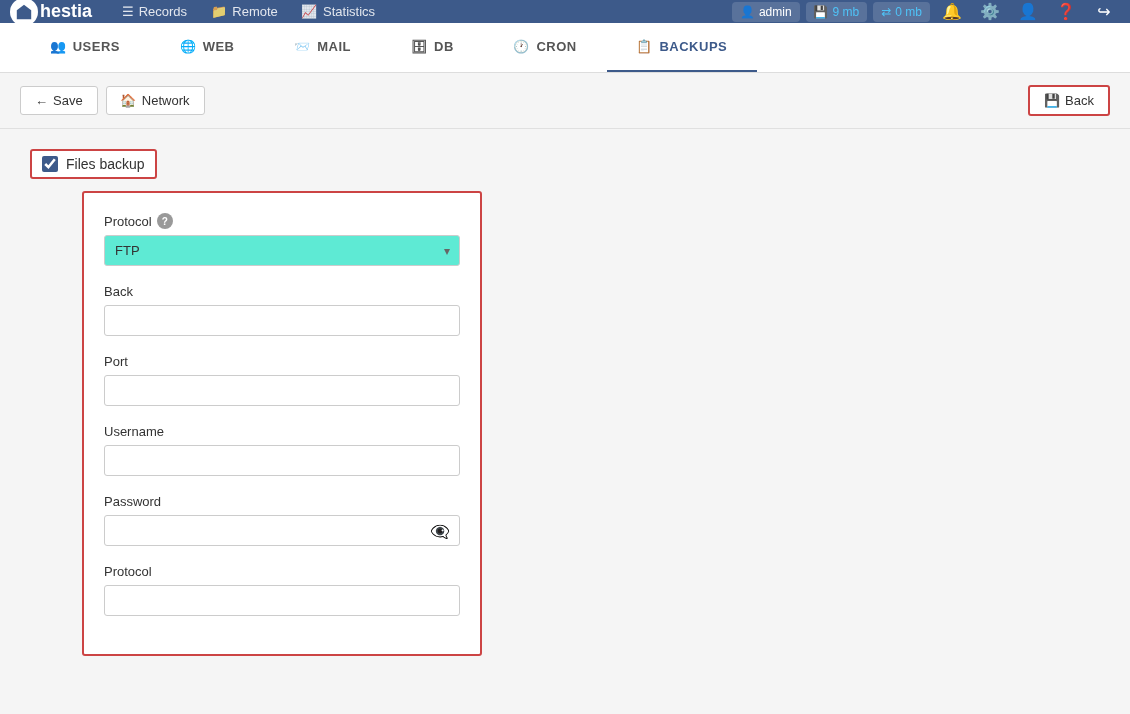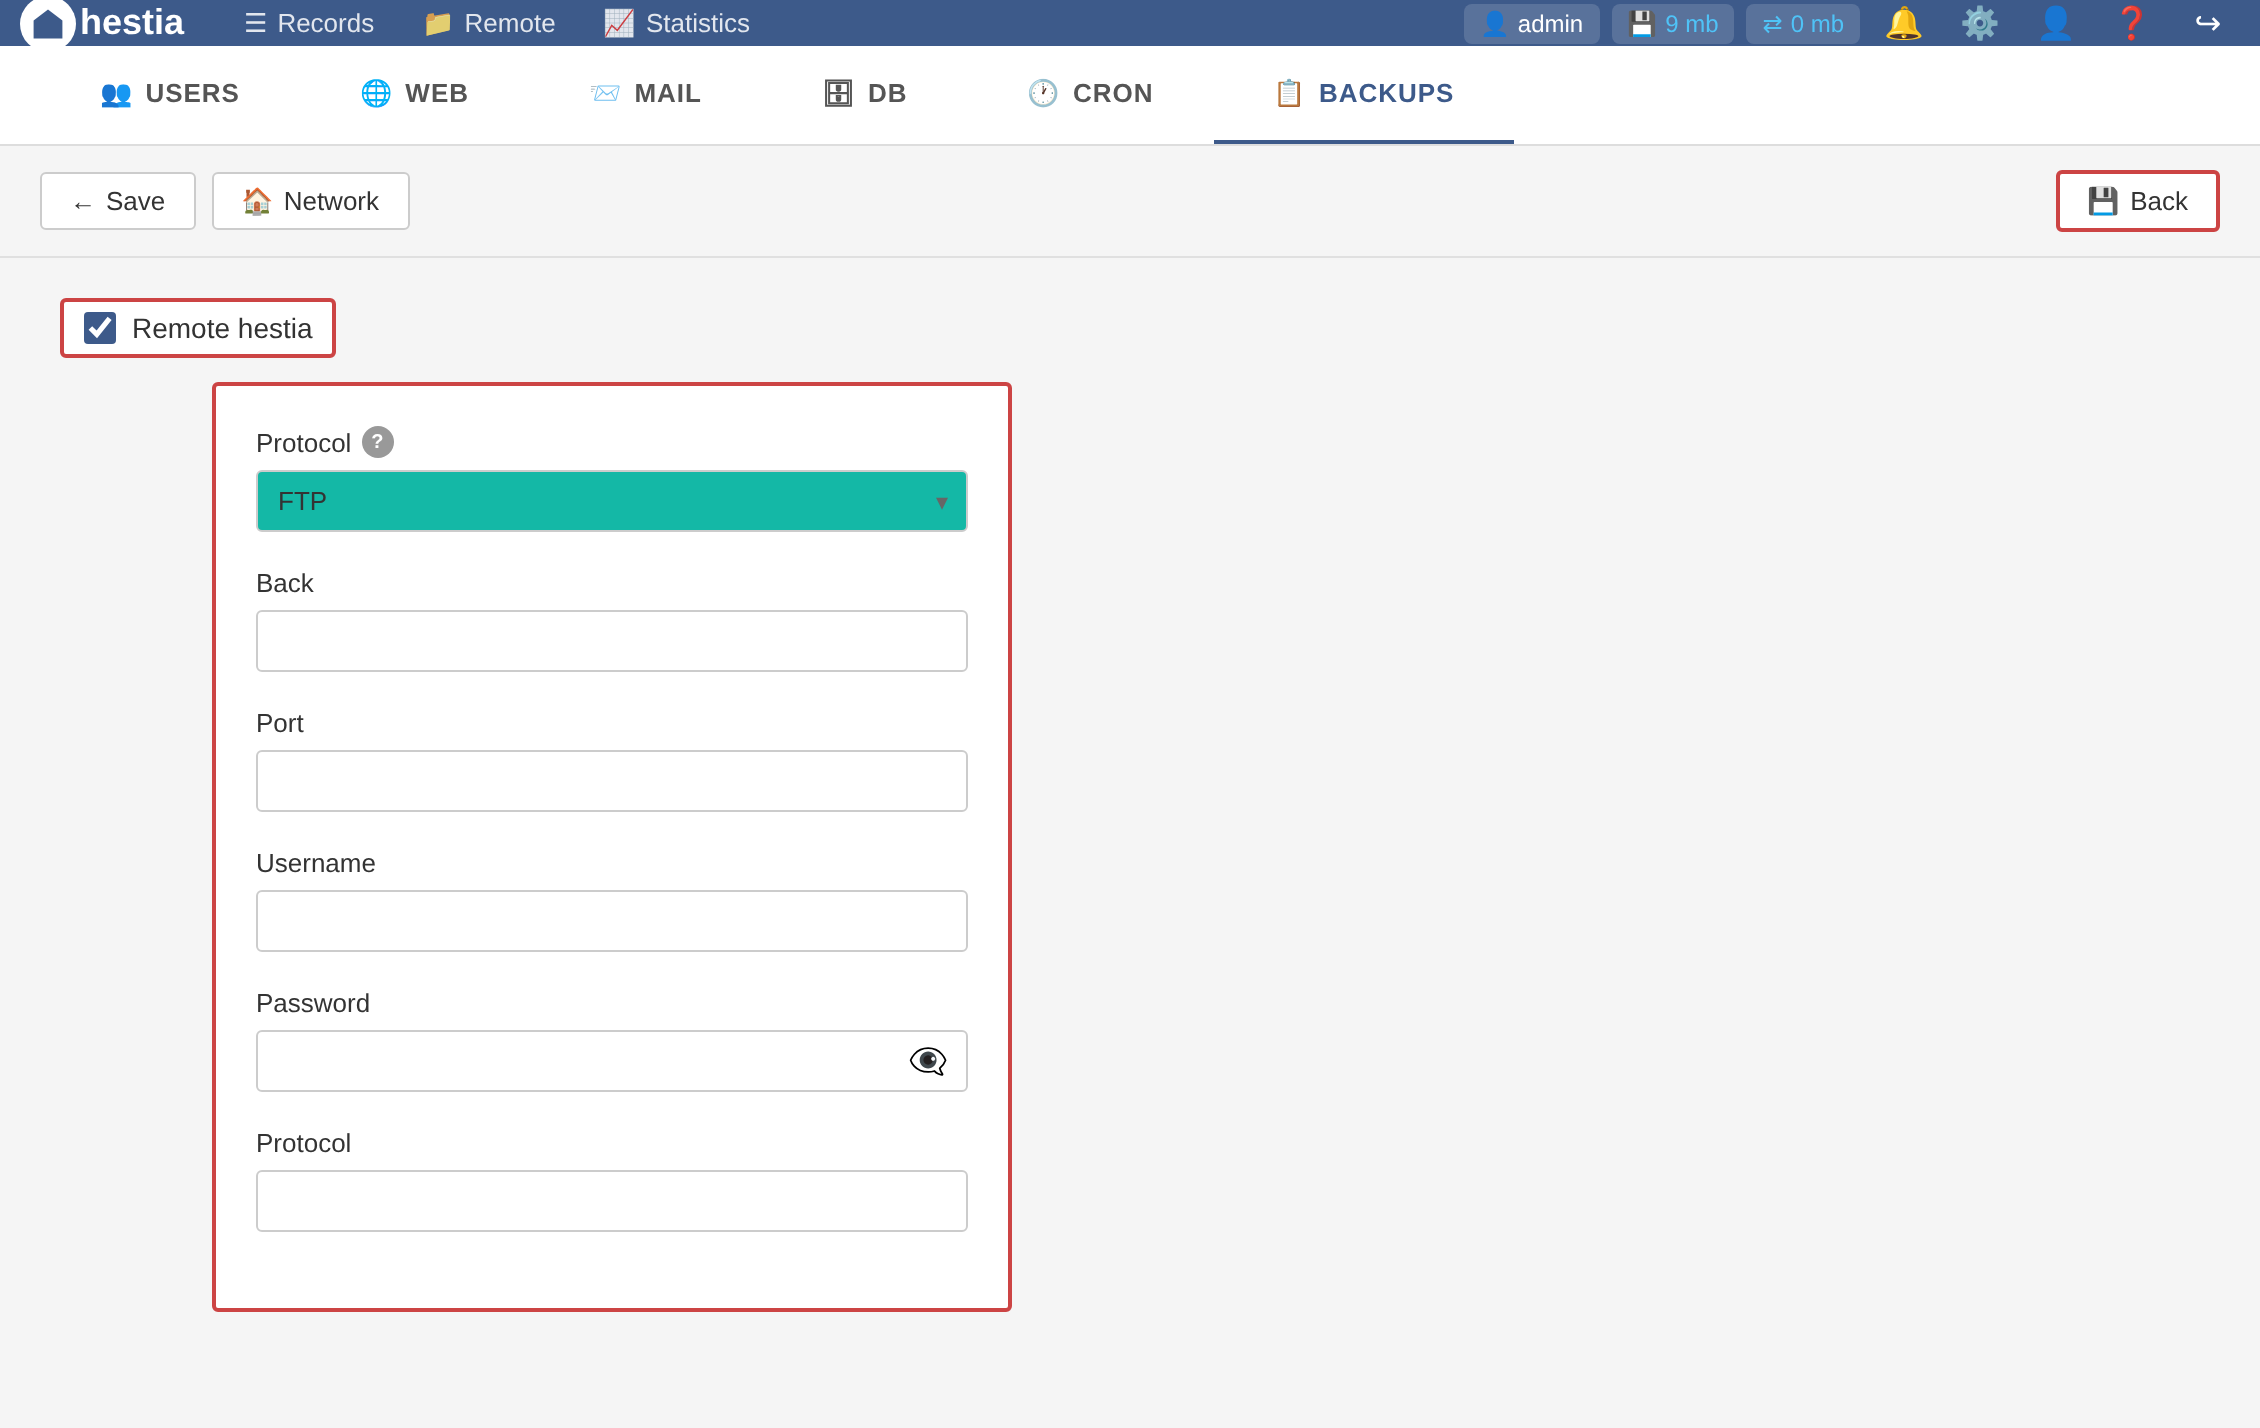--- a/index.html
+++ b/index.html
@@ -170,21 +170,21 @@
       color: #333;
     }
 
     
     .form-panel {
       border: 2px solid #c44;
       border-radius: 3px;
       background: white;
       padding: 20px;
       max-width: 400px;
-      margin-left: 76px;
+      margin-left: 52px;
     }
     .form-group {
       margin-bottom: 18px;
     }
     .form-label {
       display: flex;
       align-items: center;
       gap: 5px;
       font-size: 13px;
       color: #333;
@@ -213,21 +213,21 @@
       background: white;
       color: #333;
     }
 
     .form-select {
       width: 100%;
       padding: 7px 10px;
       border: 1px solid #ccc;
       border-radius: 3px;
       font-size: 13px;
-      background: #14b8a6;
+      background: #5eead4;
       color: #333;
       appearance: none;
       cursor: pointer;
     }
     .select-wrapper {
       position: relative;
     }
     .select-arrow {
       position: absolute;
       right: 10px;
@@ -337,21 +337,21 @@
   <button class="btn btn-save">
     <span>💾</span>
     <span>Back</span>
   </button>
 </div>
 
 <div class="main-content">
   
   <label class="remote-backup-row">
     <input type="checkbox" checked="" style="">
-    <span class="remote-backup-label">Remote hestia</span>
+    <span class="remote-backup-label">Files backup</span>
   </label>
 
   
   <div class="form-panel">
 
     <div class="form-group">
       <div class="form-label">
         <span>Protocol</span>
         <span class="help-icon" title="Help">?</span>
       </div>

